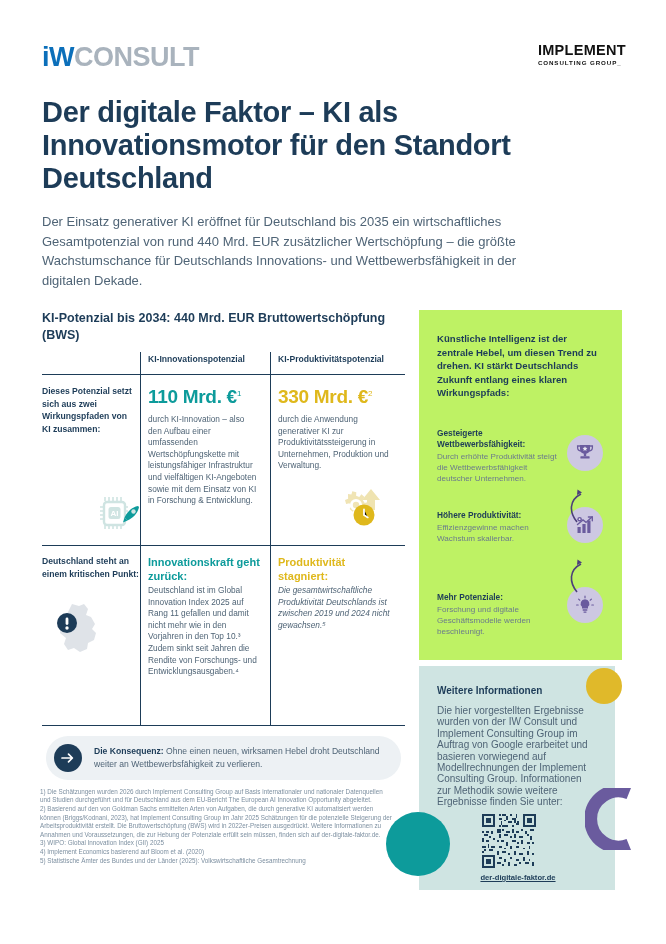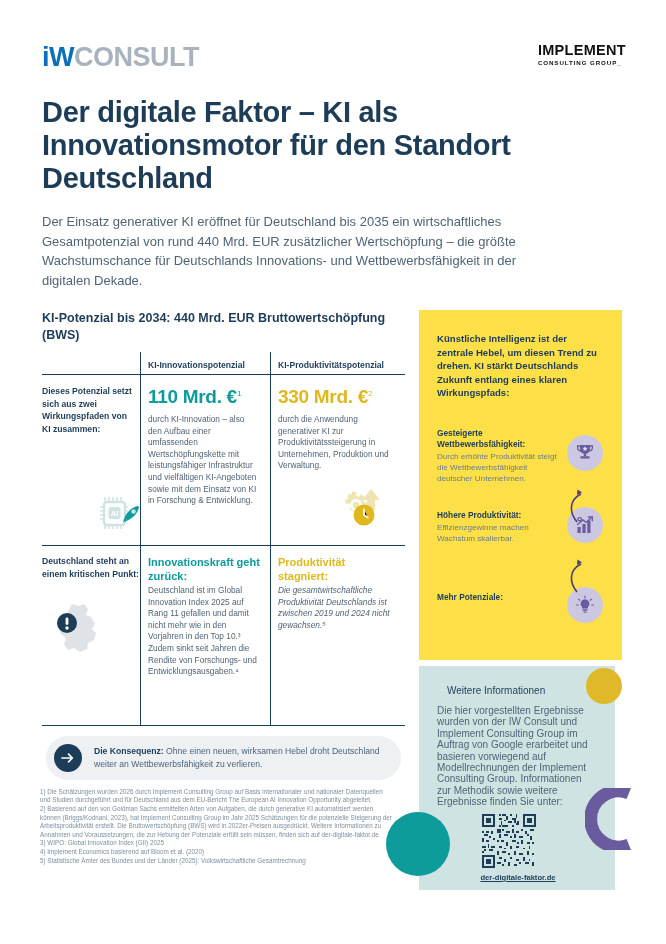--- a/index.html
+++ b/index.html
@@ -28,21 +28,21 @@
   
   .sec-title { position:absolute; left:42px; top:310px; width:360px;
     font-size:12.5px; line-height:16.5px; font-weight:bold; color:#1d3c58; }
 
   .tbl { position:absolute; left:42px; top:352px; width:363px; }
   .tbl .vline { position:absolute; top:0; width:1px; background:#1d3c58; }
   .vline.v1 { left:98px; }
   .vline.v2 { left:228px; }
   .hline { position:absolute; left:0; width:363px; height:1px; background:#1d3c58; }
 
-  .colhead { position:absolute; top:2px; font-size:8.6px; font-weight:bold; color:#1d3c58;margin-top:6px; }
+  .colhead { position:absolute; top:2px; font-size:8.6px; font-weight:bold; color:#1d3c58; }
   .colhead.c1 { left:106px; }
   .colhead.c2 { left:236px; }
 
   .cell { position:absolute; font-size:8.3px; line-height:11.6px; color:#4f6476; }
   .rowlabel { font-size:8.6px; font-weight:bold; color:#1d3c58; line-height:12.5px; }
   .bignum { font-size:19px; font-weight:bold; letter-spacing:-0.3px; line-height:22px; }
   .bignum sup { font-size:8px; font-weight:normal; vertical-align:super; }
   .teal { color:#0d9b9b; }
   .gold { color:#dfb81c; }
   .sub-h { font-size:11px; font-weight:bold; line-height:14px; }
@@ -60,34 +60,34 @@
     font-size:8.6px; line-height:12.5px; color:#4f6476; }
   .conseq .txt b { color:#1d3c58; }
 
   
   .notes { position:absolute; left:40px; top:788px; width:352px;
     font-size:6.3px; line-height:8.4px; color:#7c8fa0; }
   .notes p { margin-bottom:0.5px; }
 
   
   .panel-l { position:absolute; left:419px; top:310px; width:203px; height:350px;
-    background:#fde047; }
+    background:#bef264; }
   .panel-l .hd { position:absolute; left:18px; top:22px; width:168px;
     font-size:9.6px; line-height:13.6px; font-weight:bold; color:#1d3c58; }
   .step { position:absolute; left:18px; width:124px; }
   .step .t { font-size:8.3px; line-height:11px; font-weight:bold; color:#1d3c58; }
   .step .d { font-size:8.1px; line-height:11px; color:#6b7b8c; margin-top:0.5px; }
   .bub { position:absolute; width:36px; height:36px; border-radius:50%; background:#cdc8e2; }
   .bub svg { position:absolute; left:8px; top:8px; }
 
   
   .panel-t { position:absolute; left:419px; top:666px; width:196px; height:224px;
     background:#cfe4e2; overflow:hidden; }
   .panel-t .hd { position:absolute; left:18px; top:19px;
-    font-size:10px; font-weight:normal; color:#1d3c58;margin-left:10px; }
+    font-size:10px; font-weight:bold; color:#1d3c58; }
   .panel-t .bd { position:absolute; left:18px; top:39px; width:160px;
     font-size:10px; line-height:11.4px; color:#4f6476; }
   .qr { position:absolute; left:63px; top:148px; width:54px; height:54px; }
   .qrlink { position:absolute; left:44px; top:207px; width:110px; text-align:center;
     font-size:7.6px; font-weight:bold; color:#1d3c58; text-decoration:underline; }
 
   .dot-gold { position:absolute; left:586px; top:668px; width:36px; height:36px;
     border-radius:50%; background:#e0b92a; }
   .ring-purple { position:absolute; left:585px; top:788px; width:62px; height:62px; }
   .dot-teal { position:absolute; left:386px; top:812px; width:64px; height:64px;
@@ -229,20 +229,21 @@
         <rect x="12.3" y="5.5" width="3.2" height="12.5" fill="#6a5b9e"></rect>
         <path d="M2.5 9.5L8 5l3 2.4L17 2" stroke="#6a5b9e" stroke-width="1.4" fill="none" stroke-linecap="round"></path>
         <path d="M13.4 2h3.9v3.7" stroke="#6a5b9e" stroke-width="1.4" fill="none" stroke-linecap="round"></path>
         <circle cx="4.6" cy="4.2" r="2.3" fill="#6a5b9e"></circle>
         <circle cx="4.6" cy="4.2" r="0.9" fill="#e8e6f2"></circle>
       </svg>
     </div>
 
     <div class="step" style="top:282px;">
       <div class="t">Mehr Potenziale:</div>
+      <div class="d">Forschung und digitale Geschäftsmodelle werden beschleunigt.</div>
     </div>
     <div class="bub" style="left:148px; top:277px;">
       <svg width="20" height="20" viewBox="0 0 20 20">
         <path d="M10 4.2a4.4 4.4 0 013 7.6v1.6H7v-1.6A4.4 4.4 0 0110 4.2z" fill="#6a5b9e"></path>
         <rect x="7.5" y="14.2" width="5" height="1.5" rx="0.7" fill="#6a5b9e"></rect>
         <rect x="8.4" y="16.4" width="3.2" height="1.3" rx="0.6" fill="#6a5b9e"></rect>
         <g stroke="#6a5b9e" stroke-width="1.2" stroke-linecap="round">
           <path d="M10 1.2v1.6M3.6 4.1l1.2 1.1M16.4 4.1l-1.2 1.1M1.6 10h1.6M16.8 10h1.6"></path>
         </g>
       </svg>

